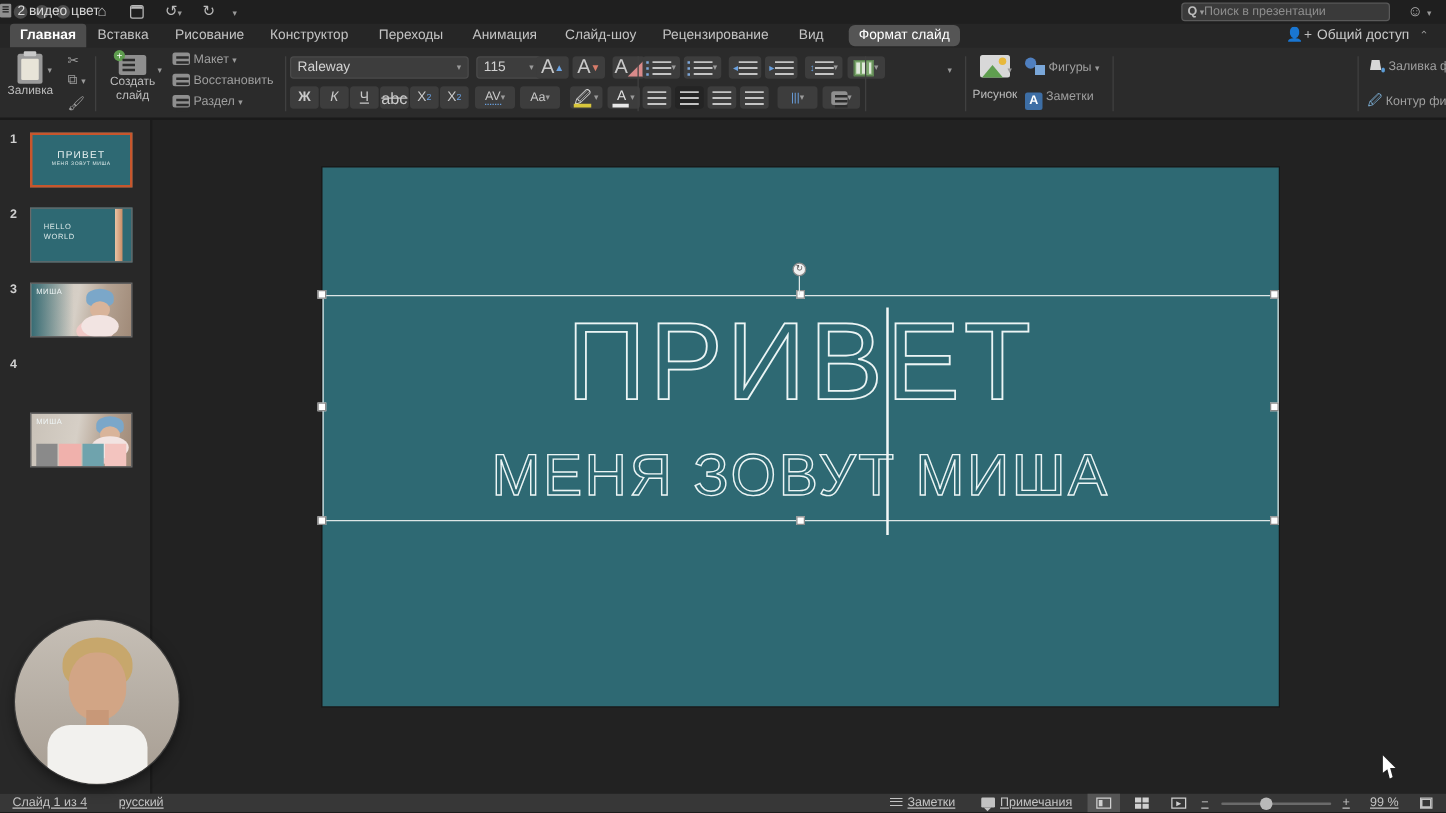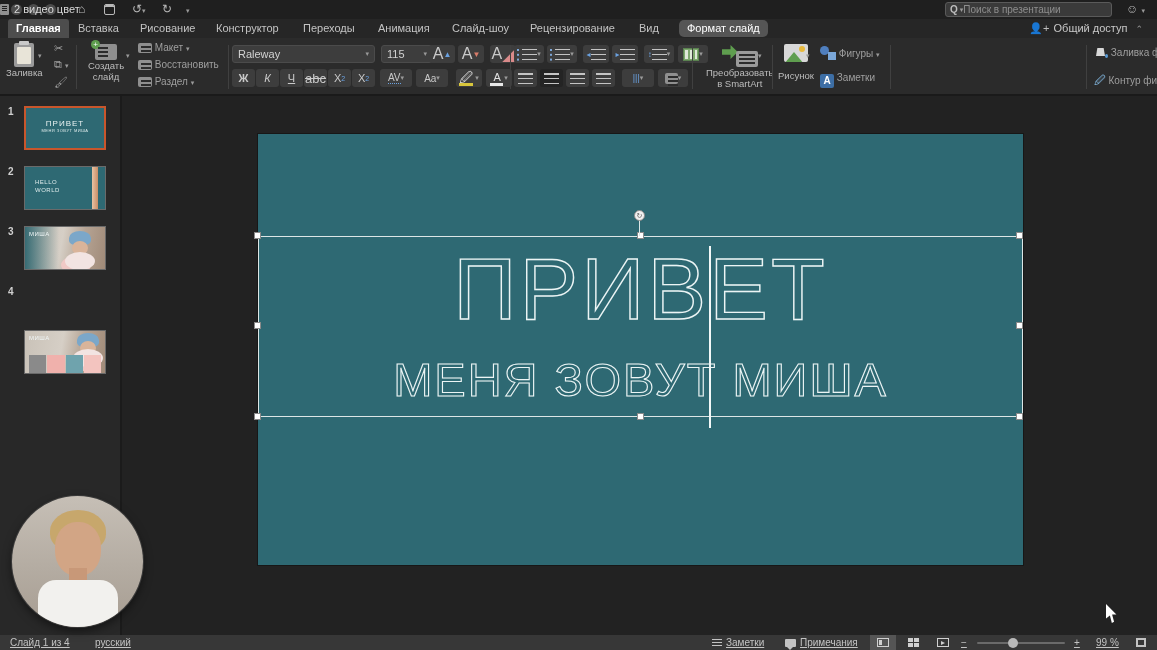--- a/index.html
+++ b/index.html
@@ -293,27 +293,20 @@
           <span class="caret">▾</span>
         </span>
       <span class="smallbtn" style="position:absolute;left:144px;top:31px;width:30px;height:18px">
           <span class="slide-ico" style="width:13px;height:11px"></span>
           <span class="caret">▾</span>
         </span>
     </div>
     <div class="rsep" style="left:692px"></div>
 
     <div class="rgroup" style="left:700px;width:66px">
-      <div class="bigbtn" style="position:absolute;left:6px;top:5px">
-        <span class="smartart-ico">
-            <span class="smartart-arrow"></span>
-            <span class="smartart-box"></span>
-          </span>
-        <span class="rlabel"><span>Преобразовать</span><br><span>в SmartArt</span></span>
-      </div>
       <span class="caret" style="position:absolute;left:58px;top:14px">▾</span>
     </div>
     <div class="rsep" style="left:772px"></div>
 
     <div class="rgroup" style="left:778px;width:108px">
       <div class="bigbtn" style="position:absolute;left:0;top:6px">
         <span class="pic-ico"></span>
         <span class="rlabel" style="margin-top:8px">Рисунок</span>
       </div>
       <span class="caret" style="position:absolute;left:28px;top:14px">▾</span>

